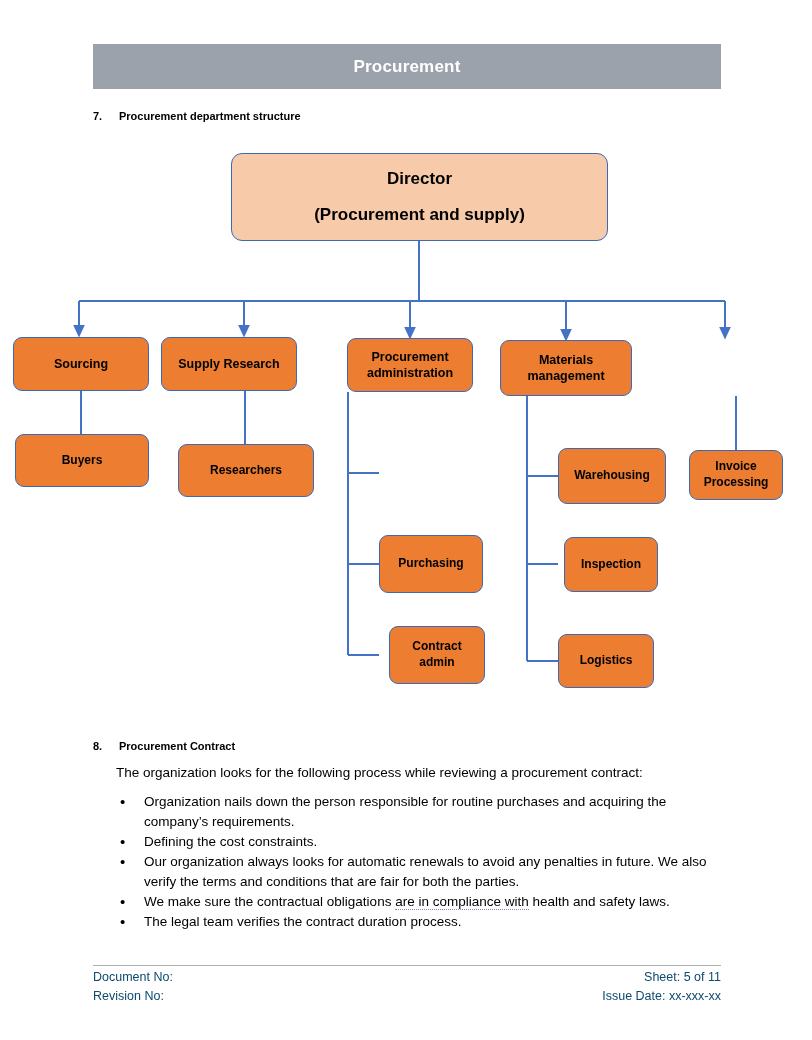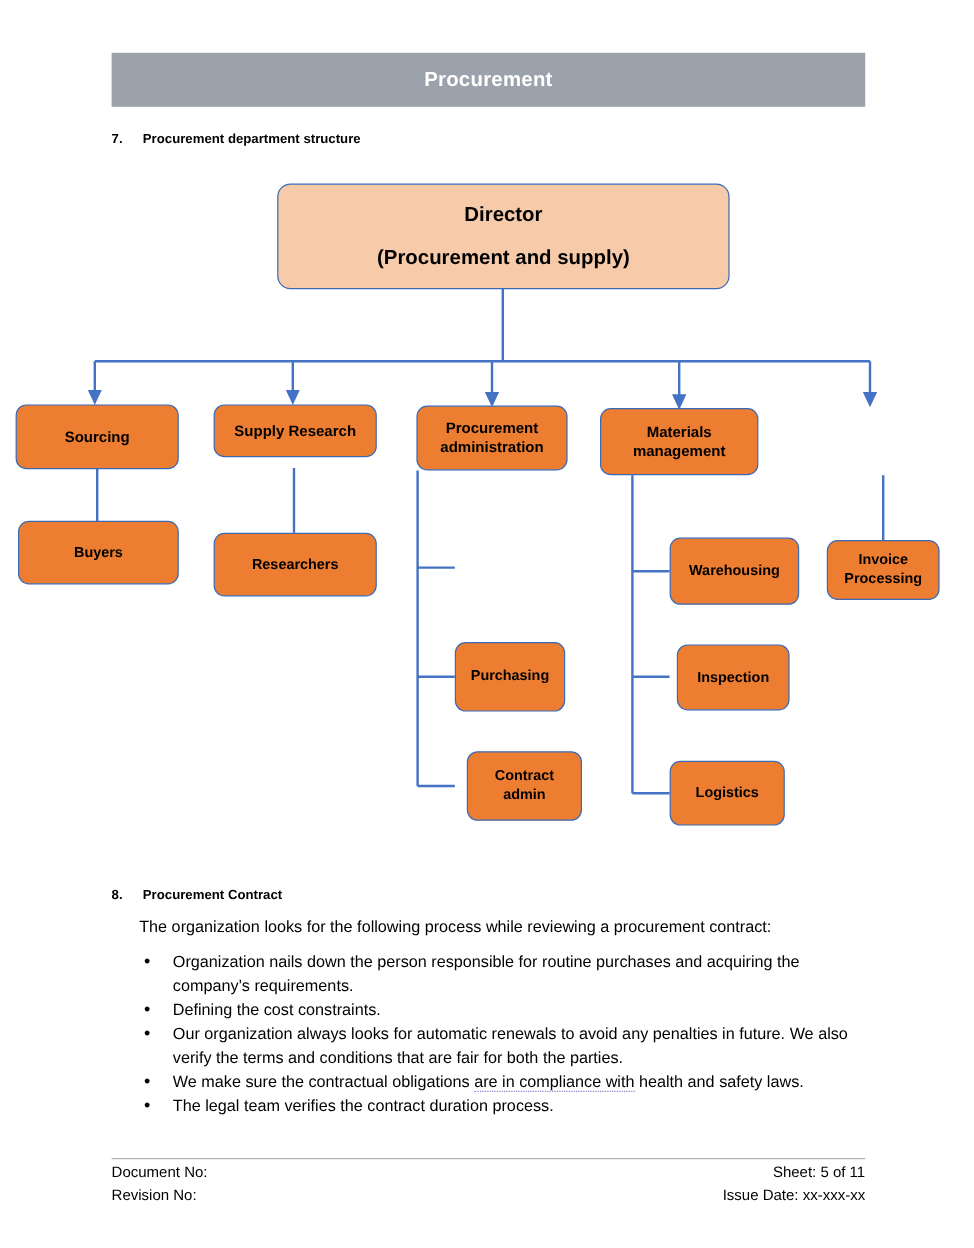--- a/index.html
+++ b/index.html
@@ -124,21 +124,21 @@
     top: 965px;
     width: 628px;
     height: 1px;
     background: #b0b0b0;
   }
   .footer {
     position: absolute;
     left: 93px;
     top: 968px;
     width: 628px;
-    color: #000000;
+    color: #0c4a6e;
     font-size: 12.5px;
     line-height: 1.55;
   }
   .footer-row { display: flex; justify-content: space-between; }
 </style>
 </head>
 <body>
 
 <div class="header-band">
   <span class="header-band-title">Procurement</span>
@@ -188,21 +188,21 @@
 
   <div class="node root" style="left:231px; top:153px; width:377px; height:88px;">
     <span class="line1">Director</span>
     <span class="line2">(Procurement and supply)</span>
   </div>
 
   <div class="node orange" style="left:13px; top:337px; width:136px; height:54px;">
     <span>Sourcing</span>
   </div>
 
-  <div class="node orange" style="left:178px; top:337px; width:136px; height:44px;">
+  <div class="node orange" style="left:161px; top:337px; width:136px; height:54px;">
     <span>Supply Research</span>
   </div>
 
   <div class="node orange" style="left:347px; top:338px; width:126px; height:54px;">
     <span>Procurement</span>
     <span>administration</span>
   </div>
 
   <div class="node orange" style="left:500px; top:340px; width:132px; height:56px;">
     <span>Materials</span>
@@ -212,21 +212,21 @@
 
   <div class="node leaf" style="left:15px; top:434px; width:134px; height:53px;">
     <span>Buyers</span>
   </div>
 
   <div class="node leaf" style="left:178px; top:444px; width:136px; height:53px;">
     <span>Researchers</span>
   </div>
 
 
-  <div class="node leaf" style="left:379px; top:535px; width:92px; height:58px;">
+  <div class="node leaf" style="left:379px; top:535px; width:104px; height:58px;">
     <span>Purchasing</span>
   </div>
 
   <div class="node leaf" style="left:389px; top:626px; width:96px; height:58px;">
     <span>Contract</span>
     <span>admin</span>
   </div>
 
   <div class="node leaf" style="left:558px; top:448px; width:108px; height:56px;">
     <span>Warehousing</span>

